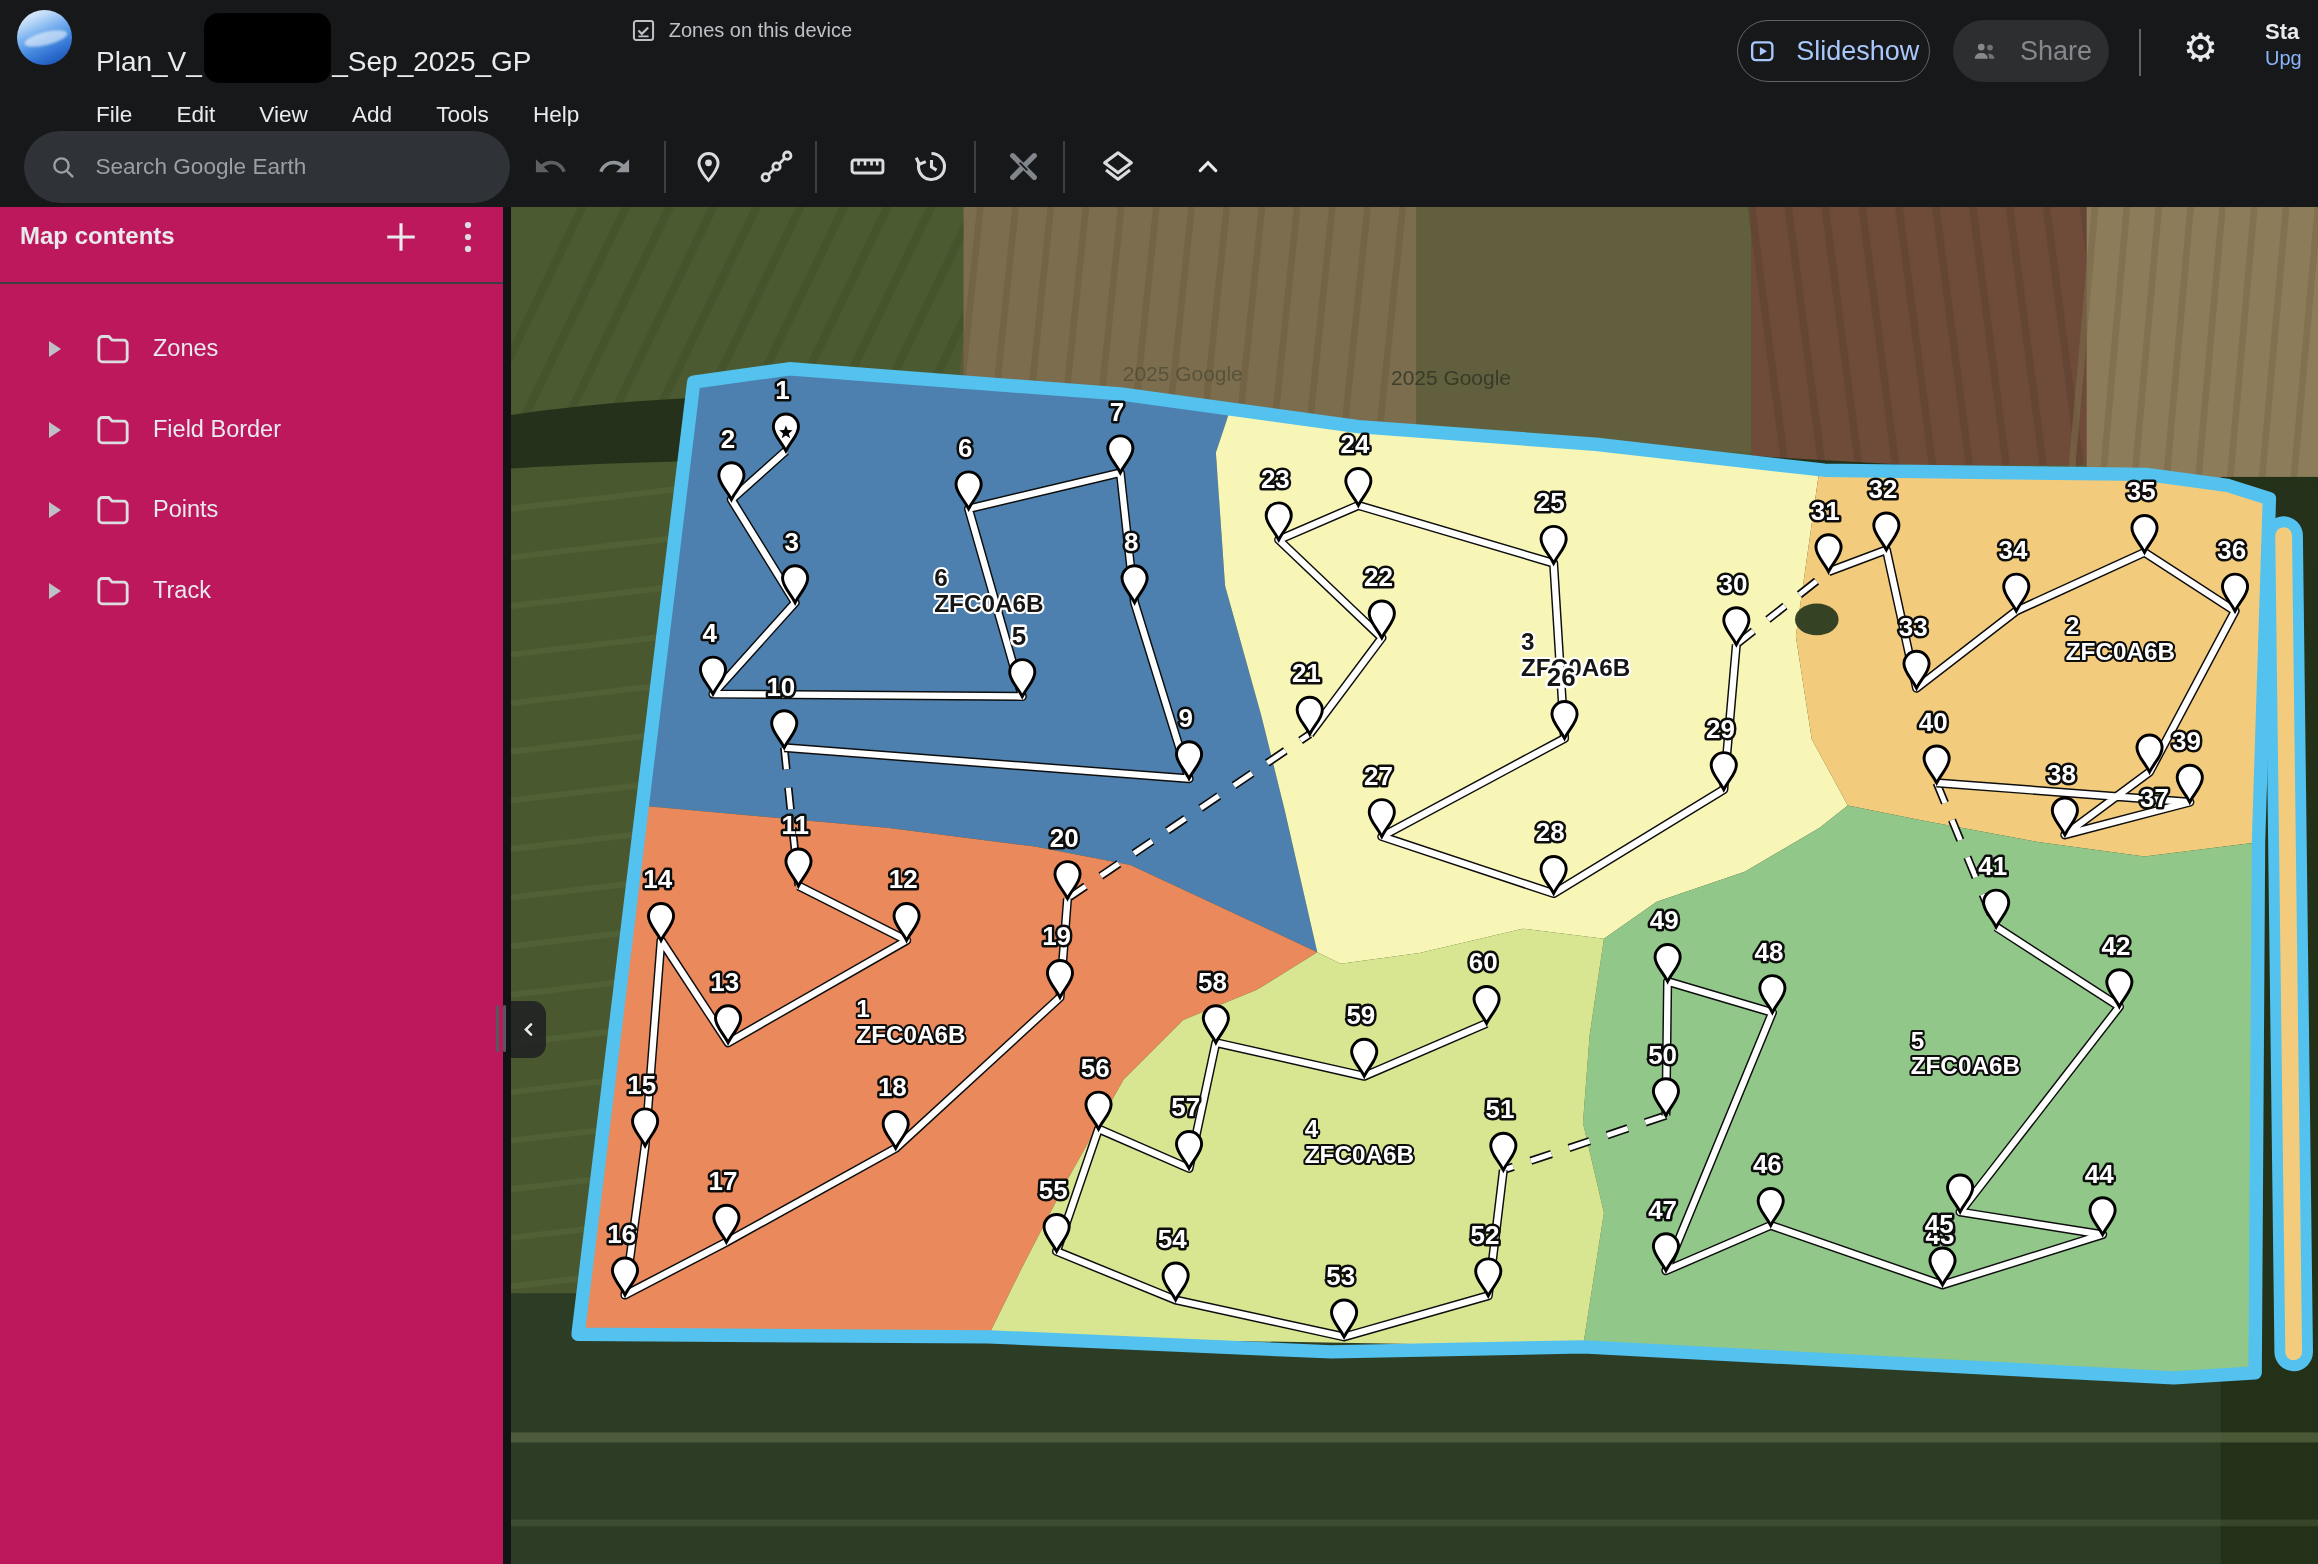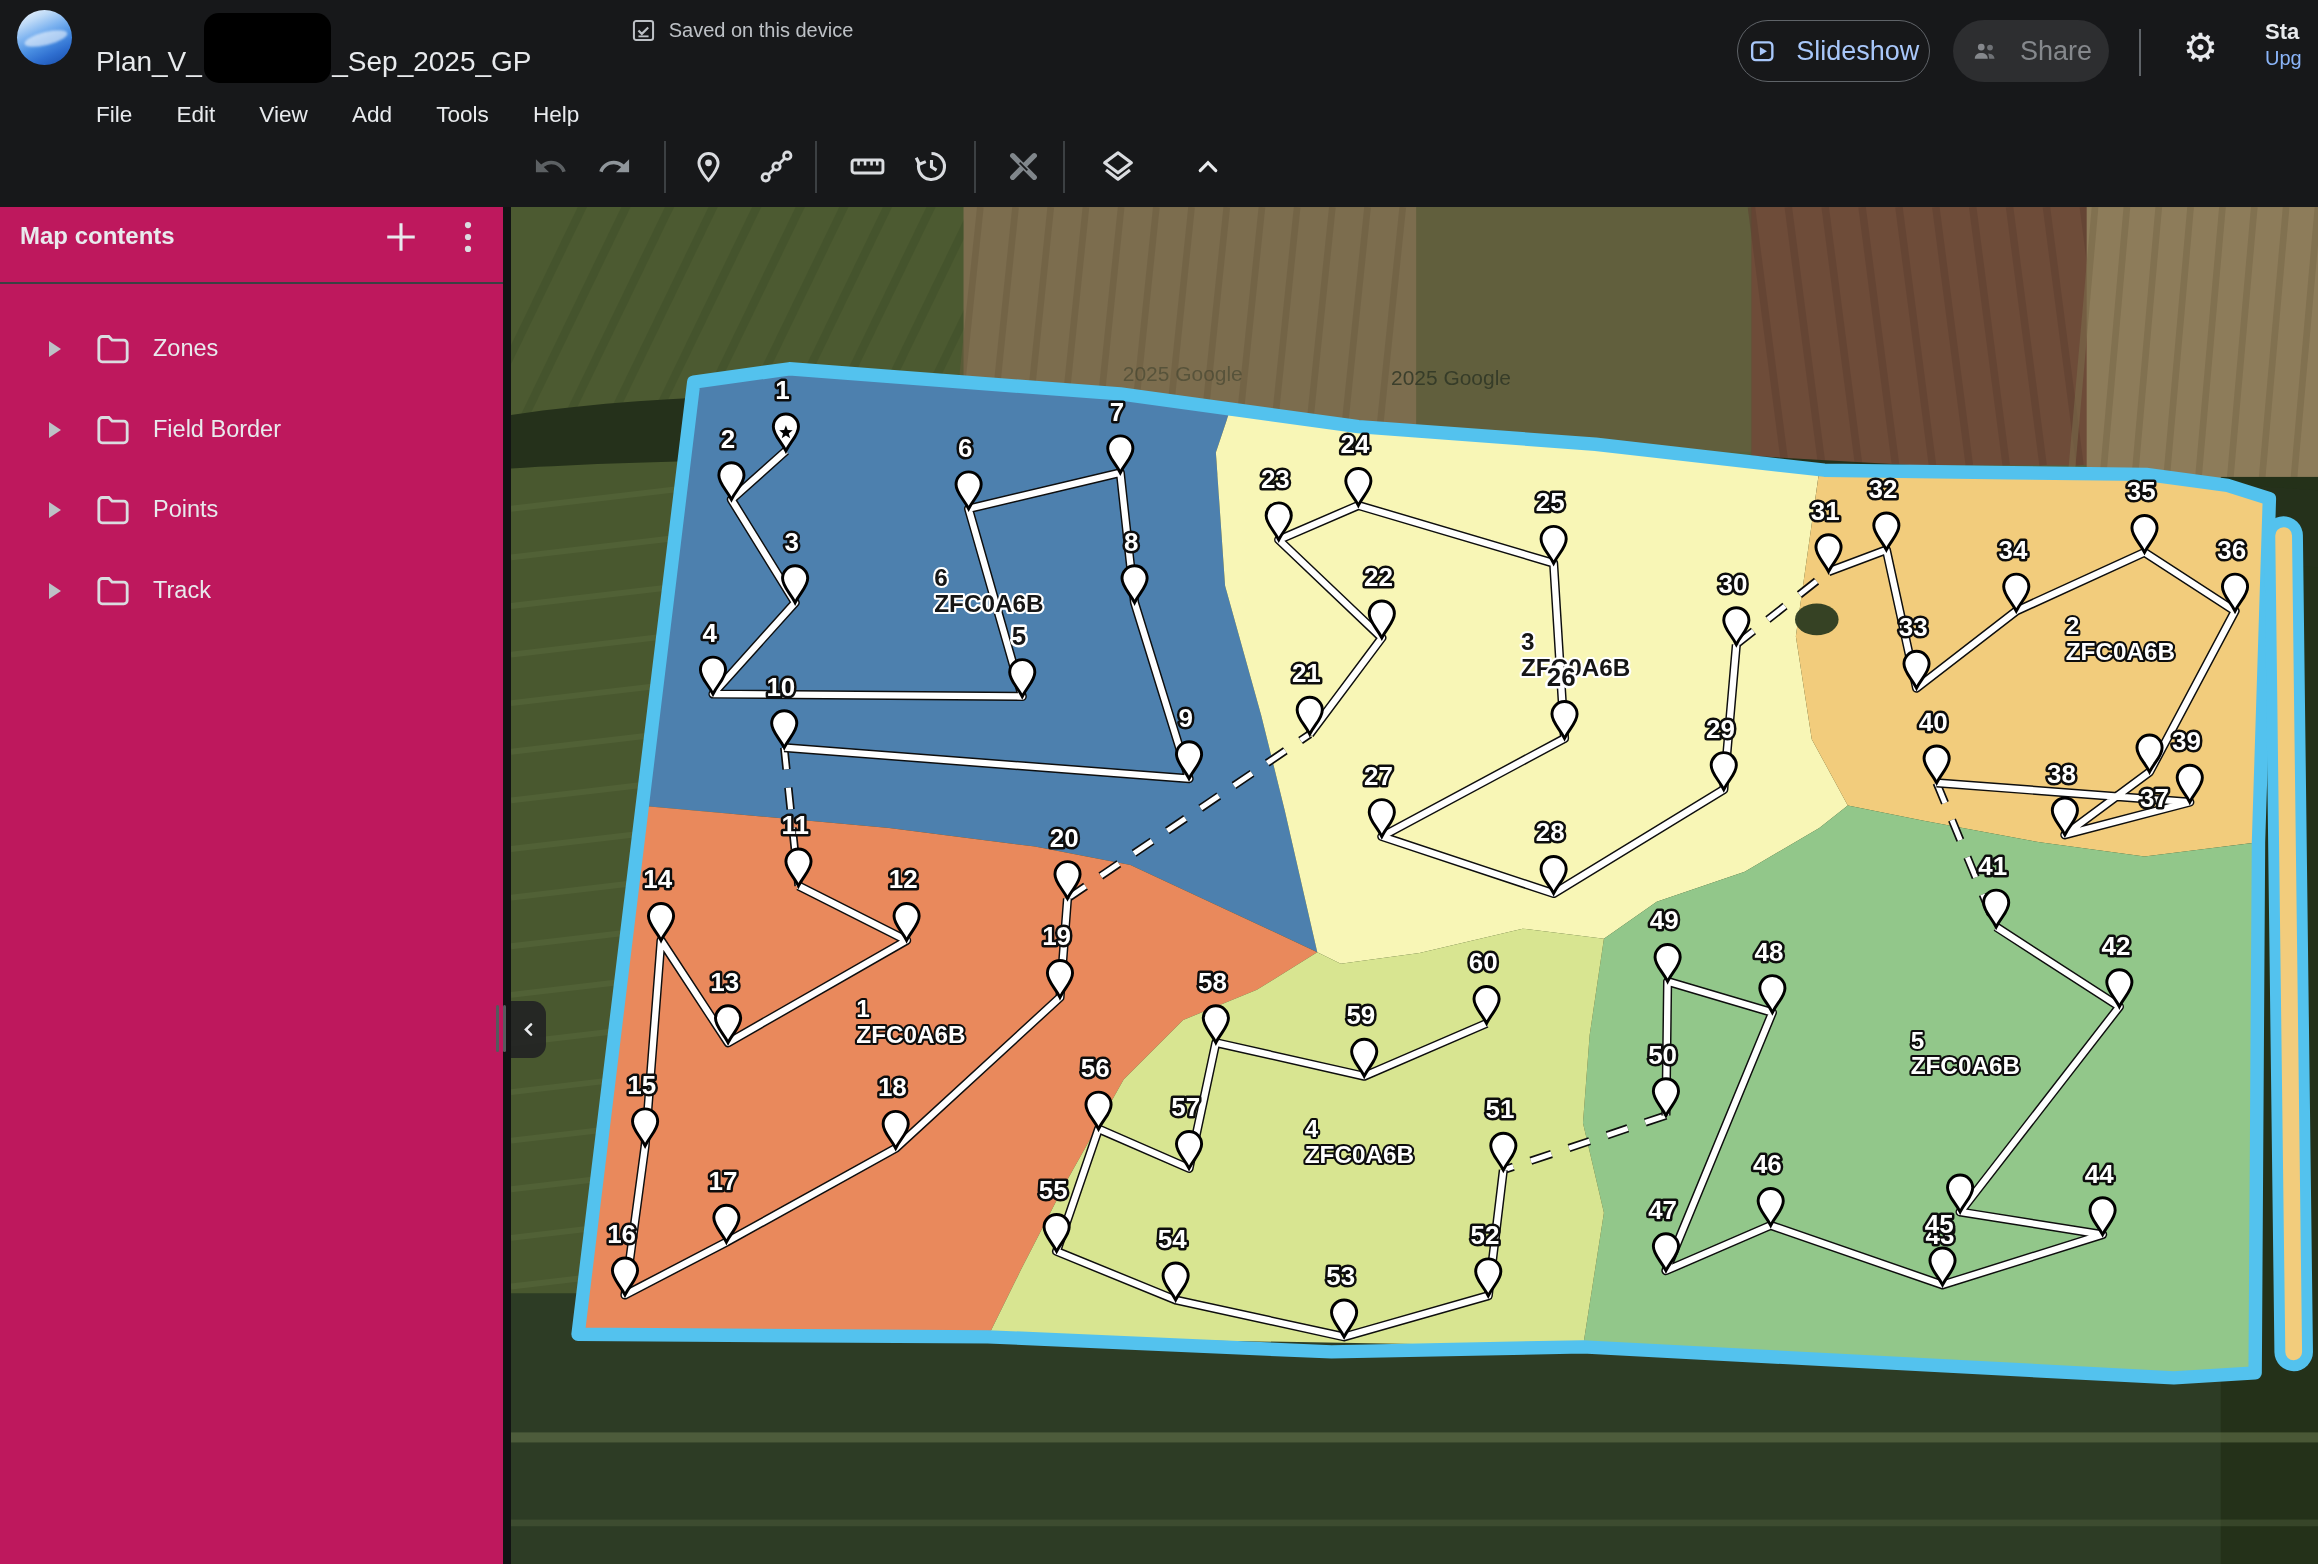--- a/index.html
+++ b/index.html
@@ -62,21 +62,21 @@
       <span>Plan_V_</span>
         <span class="redact"></span>
         <span>_Sep_2025_GP</span>
     </div>
     <div class="saved">
       <svg width="27" height="27" viewBox="0 0 24 24">
         <rect x="3.5" y="3.5" width="17" height="17" rx="2" fill="none" stroke="#bdc1c6" stroke-width="1.8"></rect>
         <path d="M7.5 12l3 3 5.7-5.7" fill="none" stroke="#bdc1c6" stroke-width="1.9"></path>
         <path d="M7.5 17.2h9" stroke="#bdc1c6" stroke-width="1.6"></path>
       </svg>
-      <span>Saved on this device</span>
+      <span>Zones on this device</span>
     </div>
     <div class="menus">
       <span>File</span>
       <span>Edit</span>
       <span>View</span>
       <span>Add</span>
       <span>Tools</span>
       <span>Help</span>
     </div>
     <div class="pill slideshow">
@@ -97,20 +97,27 @@
     </div>
     <div class="vsep"></div>
     <div class="gear">⚙</div>
     <div class="account">
       <div class="l1">Sta</div>
       <div class="l2">Upg</div>
     </div>
   </div>
 
   <div class="toolbar">
+    <div class="search">
+      <svg width="28.5" height="28.5" viewBox="0 0 24 24">
+        <circle cx="10.5" cy="10.5" r="6" fill="none" stroke="#9aa0a6" stroke-width="2"></circle>
+        <path d="M15 15l5.3 5.3" stroke="#9aa0a6" stroke-width="2"></path>
+      </svg>
+      <span>Search Google Earth</span>
+    </div>
     <div class="tbtn" style="left:528px">
       <svg width="35" height="35" viewBox="0 0 24 24">
           <path d="M12.5 8c-2.65 0-5.05.99-6.9 2.6L2 7v9h9l-3.62-3.62A8.9 8.9 0 0 1 12.5 10.5c3.54 0 6.55 2.31 7.6 5.5l2.37-.78C21.08 11.03 17.15 8 12.5 8z" fill="#5c6063"></path>
         </svg>
     </div>
     <div class="tbtn" style="left:592px">
       <svg width="35" height="35" viewBox="0 0 24 24">
           <path d="M11.5 8c2.65 0 5.05.99 6.9 2.6L22 7v9h-9l3.62-3.62A8.9 8.9 0 0 0 11.5 10.5c-3.54 0-6.55 2.31-7.6 5.5l-2.37-.78C2.92 11.03 6.85 8 11.5 8z" fill="#8f959a"></path>
         </svg>
     </div>

